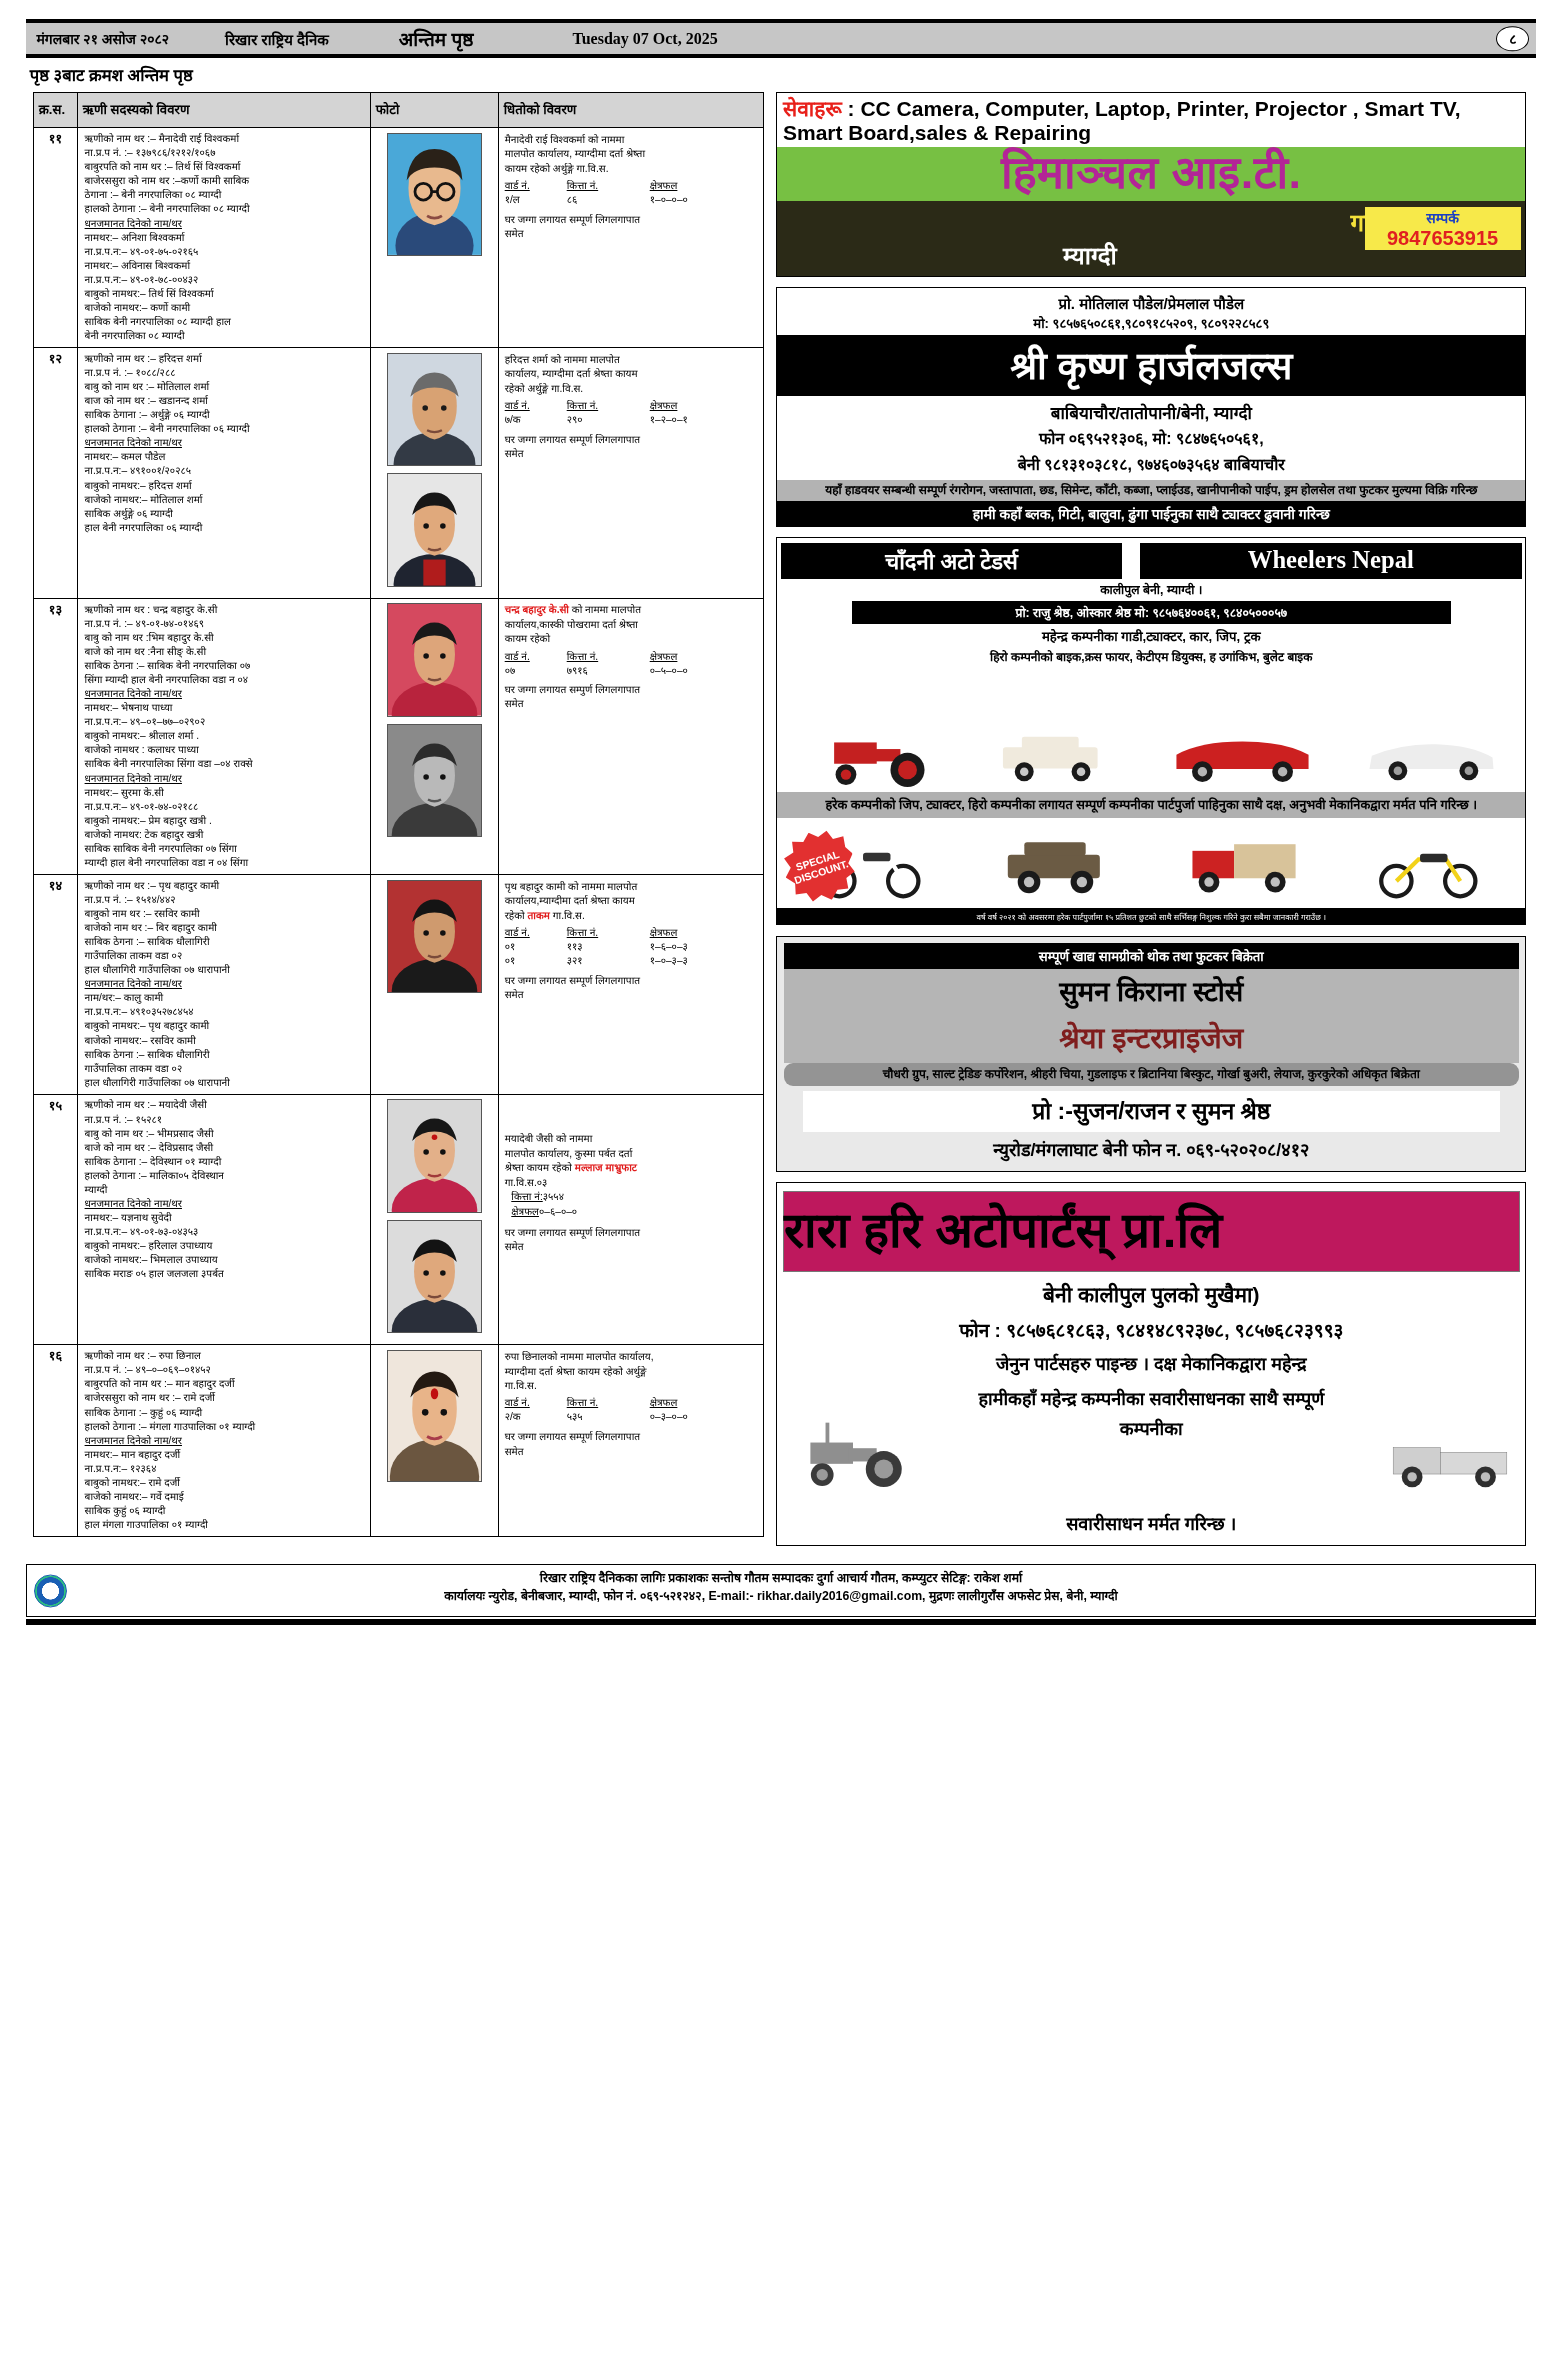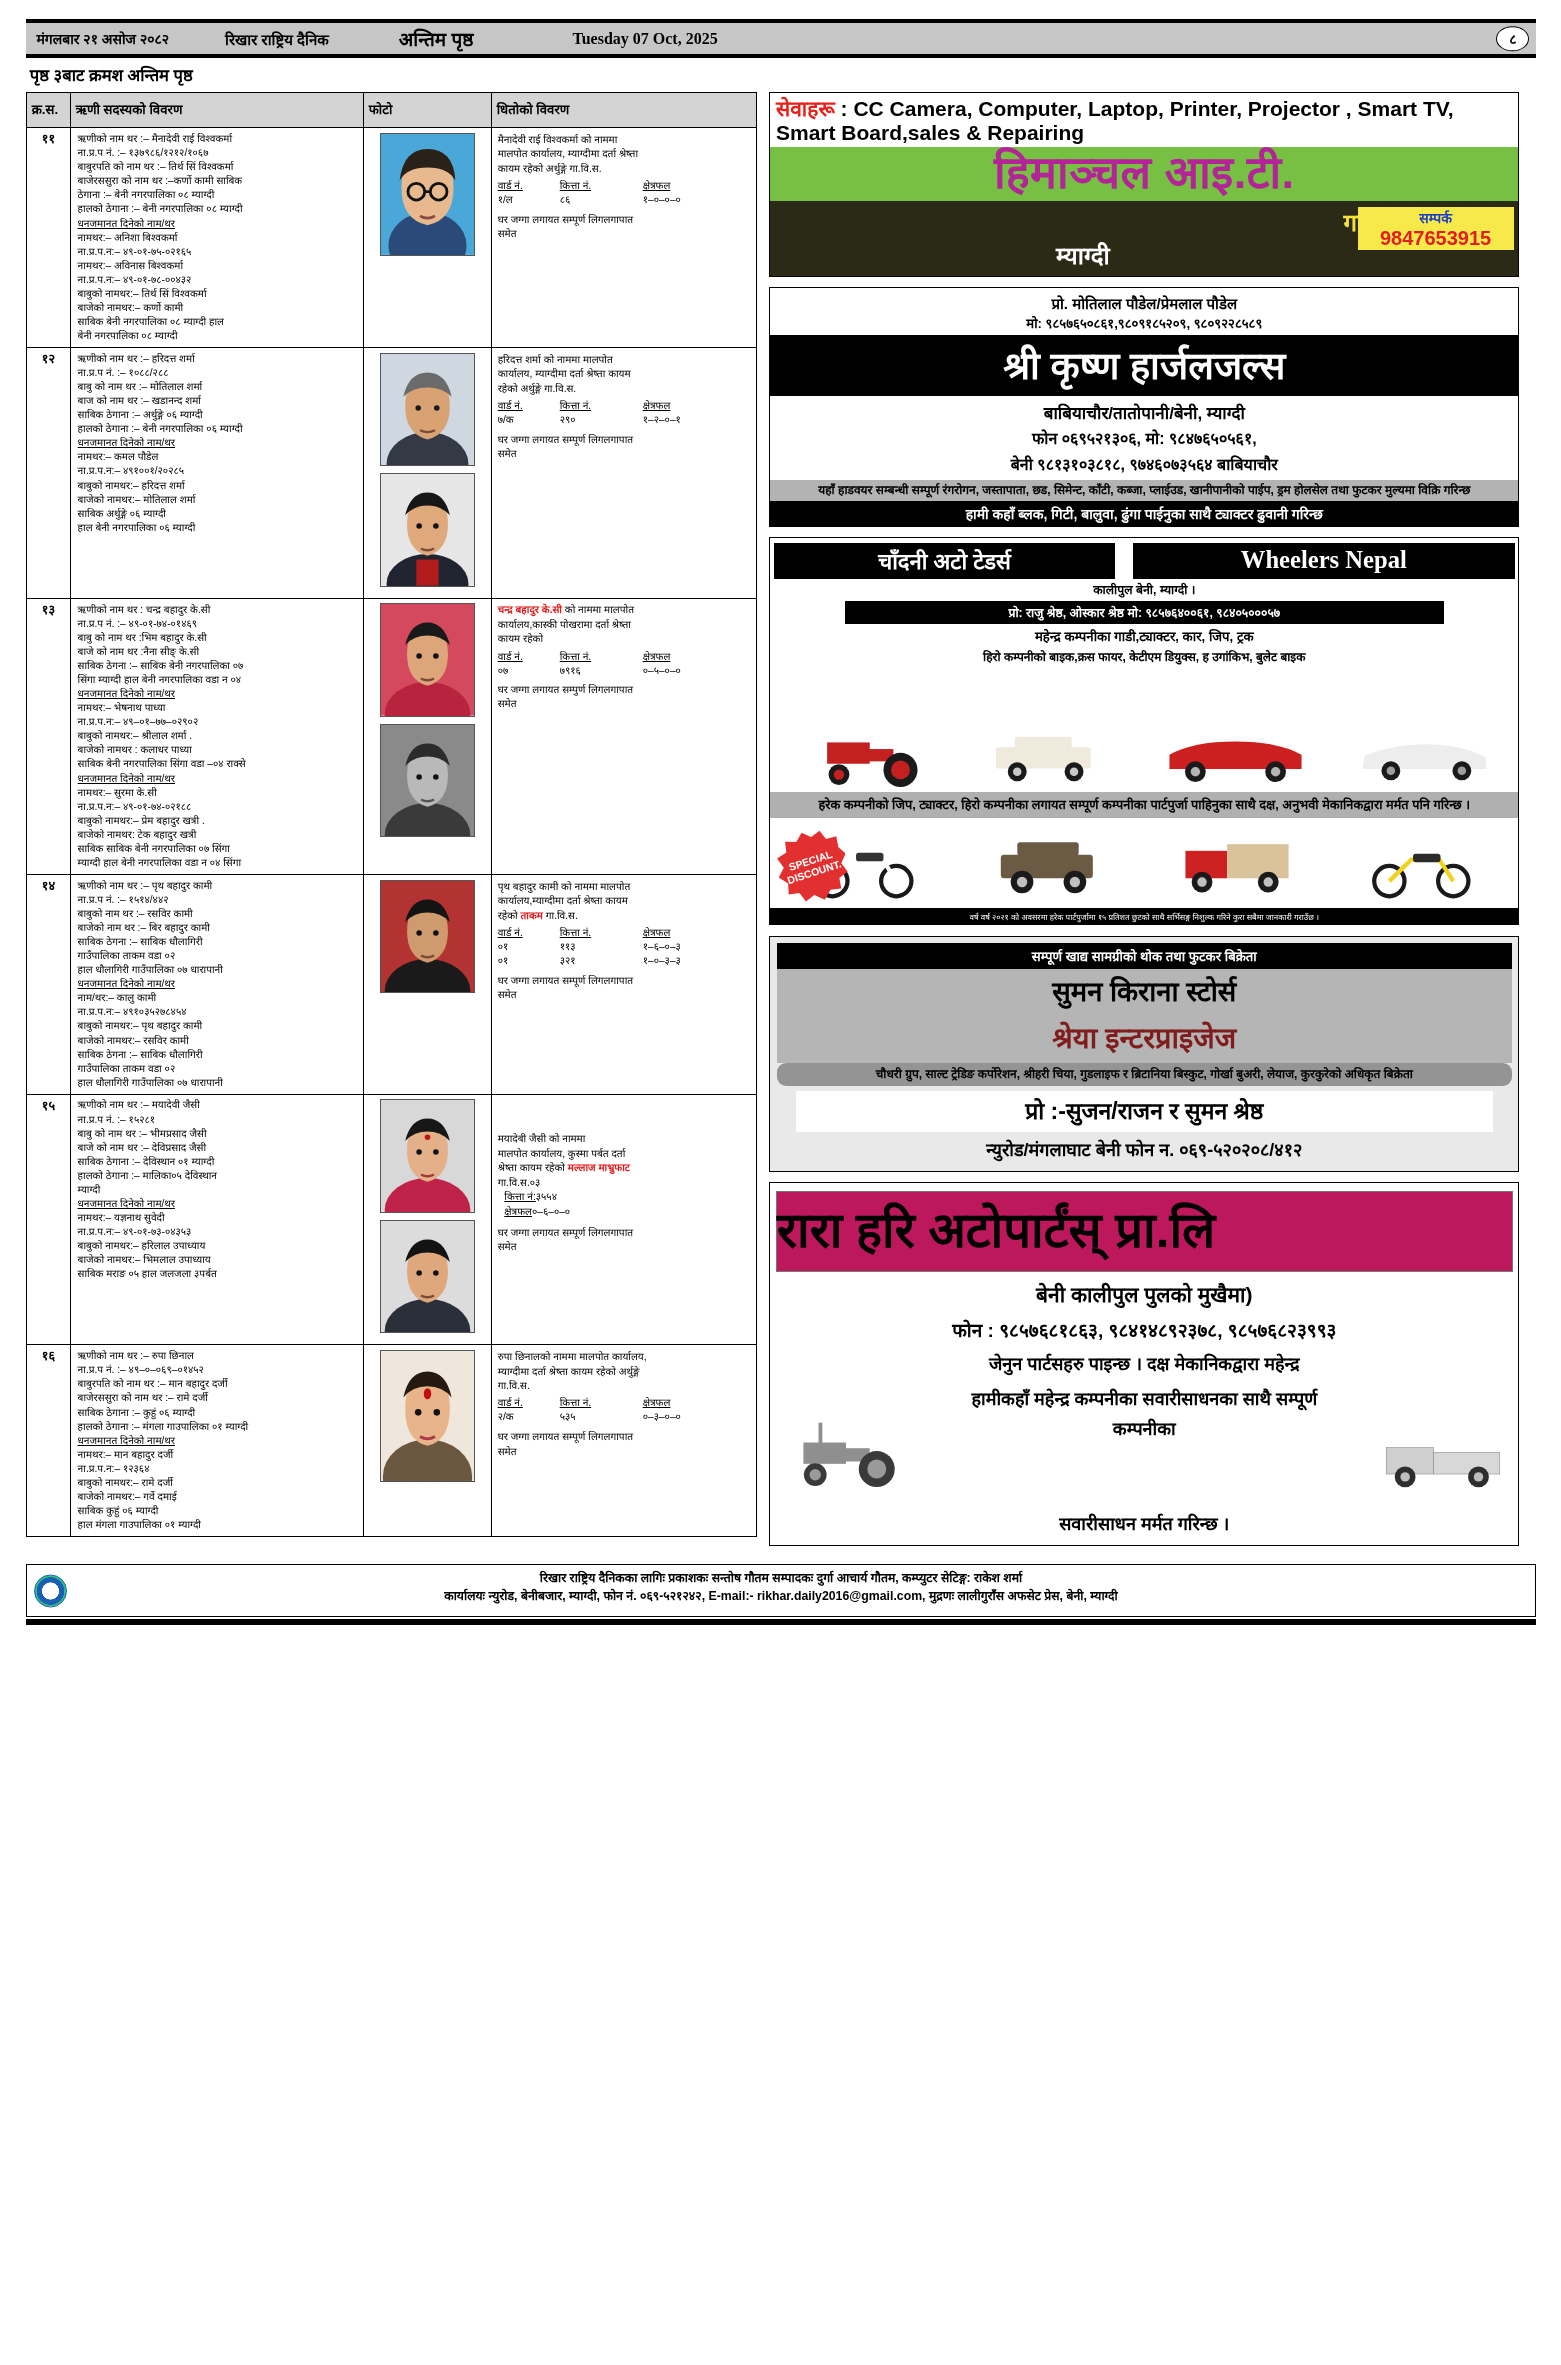--- a/index.html
+++ b/index.html
@@ -35,21 +35,21 @@
   .mh-pageno {
     position:absolute; right: 6.6px; top: 50%; transform: translateY(-50%);
     width: 33px; height: 25.5px; border: 1.9px solid #000; border-radius: 50%;
     background:#fff; display:flex; align-items:center; justify-content:center;
     font-size: 14px; font-weight:700;
   }
 
   .contline { font-size: 16.6px; font-weight:800; margin: 4.7px 0 6.6px 3.8px; }
 
   
-  .main { display:flex; gap: 12.3px; align-items:flex-start; }
+  .main { display:flex; gap: 12.3px; align-items:flex-start;margin-left:7px; }
   .col-left  { width: 731px; }
   .col-right { width: 750px; }
 
   
   table.reg { width:100%; border-collapse: collapse; table-layout: fixed; }
   table.reg th, table.reg td {
     border: 0.9px solid #000; vertical-align: top;
   }
   table.reg thead th {
     background:#d4d4d4; font-size: 13.2px; font-weight:700;

